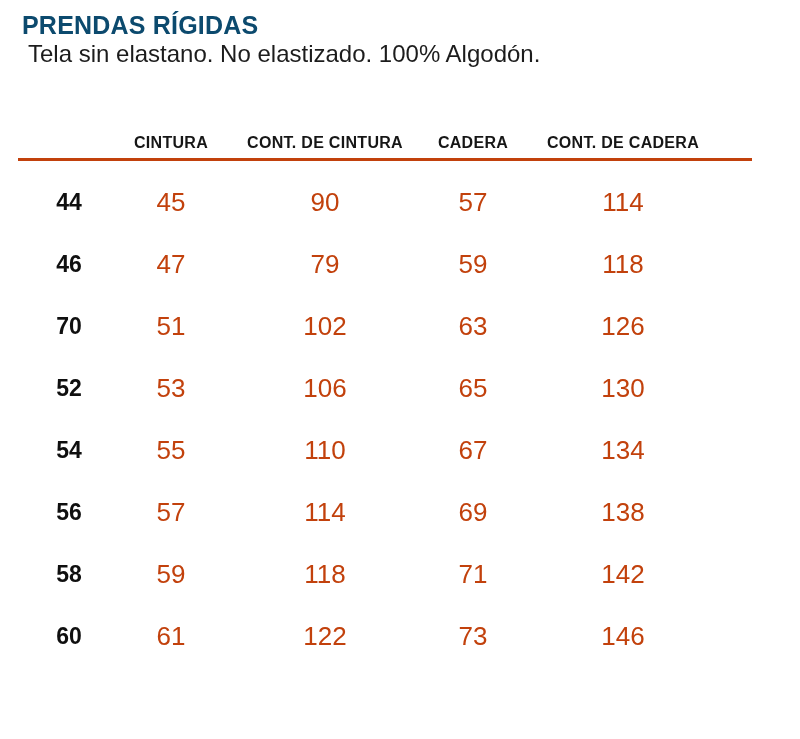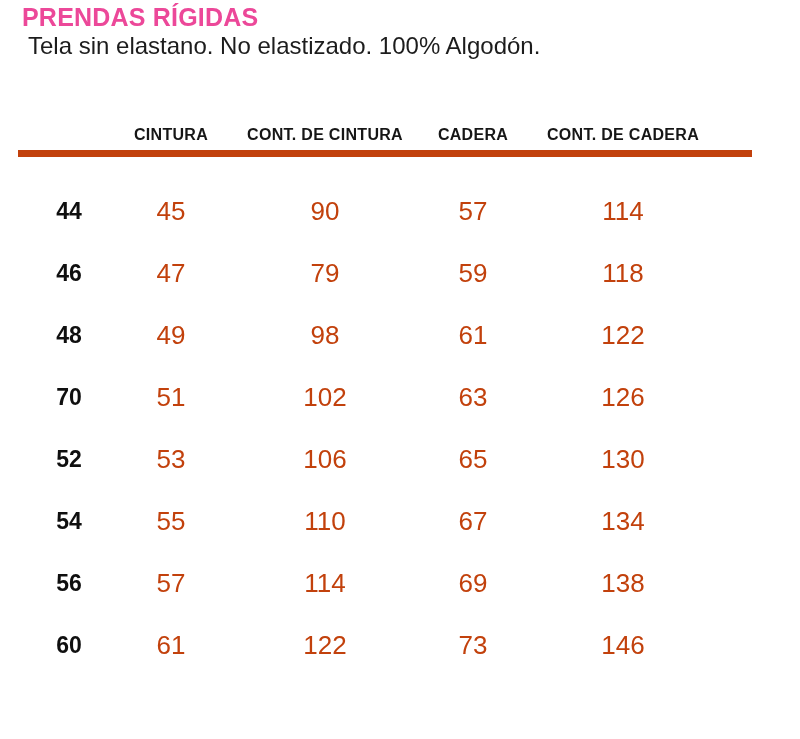--- a/index.html
+++ b/index.html
@@ -8,26 +8,26 @@
     background: #ffffff;
   }
   body {
     width: 800px;
     height: 739px;
     overflow: hidden;
     font-family: "Liberation Sans", sans-serif;
     color: #111;
   }
   .page-title {
-    margin: 2px 0 0 22px;
+    margin: 10px 0 0 22px;
     font-size: 25px;
     font-weight: bold;
     line-height: 1.2;
     letter-spacing: 0.2px;
-    color: #ec4899;
+    color: #0c4a6e;
   }
   .page-subtitle {
     margin: 0 0 0 28px;
     font-size: 24px;
     font-weight: normal;
     line-height: 1.2;
     color: #1c1c1c;
   }
   table.size-table {
     border-collapse: collapse;
@@ -37,31 +37,31 @@
   }
   .size-table th {
     font-size: 16px;
     font-weight: bold;
     color: #161616;
     letter-spacing: 0.3px;
     text-align: center;
     vertical-align: bottom;
     line-height: 20px;
     padding: 0 0 5px 0;
-    border-bottom: 7px solid #c2410c;
+    border-bottom: 3px solid #c2410c;
     white-space: nowrap;
   }
   .size-table tbody td {
     height: 60px;
     text-align: center;
     vertical-align: middle;
     white-space: nowrap;
   }
   .size-table tbody tr:first-child td {
-    padding-top: 25px;
+    padding-top: 12px;
   }
   .size-cell {
     font-size: 23px;
     font-weight: bold;
     color: #0f0f0f;
   }
   .value-cell {
     font-size: 26px;
     font-weight: 300;
     color: #c2410c;
@@ -103,28 +103,20 @@
     </tr>
     <tr>
       <td class="size-cell">46</td>
       <td class="value-cell">47</td>
       <td class="value-cell">79</td>
       <td class="value-cell">59</td>
       <td class="value-cell">118</td>
       <td></td>
     </tr>
     <tr>
-      <td class="size-cell">48</td>
-      <td class="value-cell">49</td>
-      <td class="value-cell">98</td>
-      <td class="value-cell">61</td>
-      <td class="value-cell">122</td>
-      <td></td>
-    </tr>
-    <tr>
       <td class="size-cell">70</td>
       <td class="value-cell">51</td>
       <td class="value-cell">102</td>
       <td class="value-cell">63</td>
       <td class="value-cell">126</td>
       <td></td>
     </tr>
     <tr>
       <td class="size-cell">52</td>
       <td class="value-cell">53</td>
@@ -143,20 +135,28 @@
     </tr>
     <tr>
       <td class="size-cell">56</td>
       <td class="value-cell">57</td>
       <td class="value-cell">114</td>
       <td class="value-cell">69</td>
       <td class="value-cell">138</td>
       <td></td>
     </tr>
     <tr>
+      <td class="size-cell">58</td>
+      <td class="value-cell">59</td>
+      <td class="value-cell">118</td>
+      <td class="value-cell">71</td>
+      <td class="value-cell">142</td>
+      <td></td>
+    </tr>
+    <tr>
       <td class="size-cell">60</td>
       <td class="value-cell">61</td>
       <td class="value-cell">122</td>
       <td class="value-cell">73</td>
       <td class="value-cell">146</td>
       <td></td>
     </tr>
   </tbody>
 </table>
 

